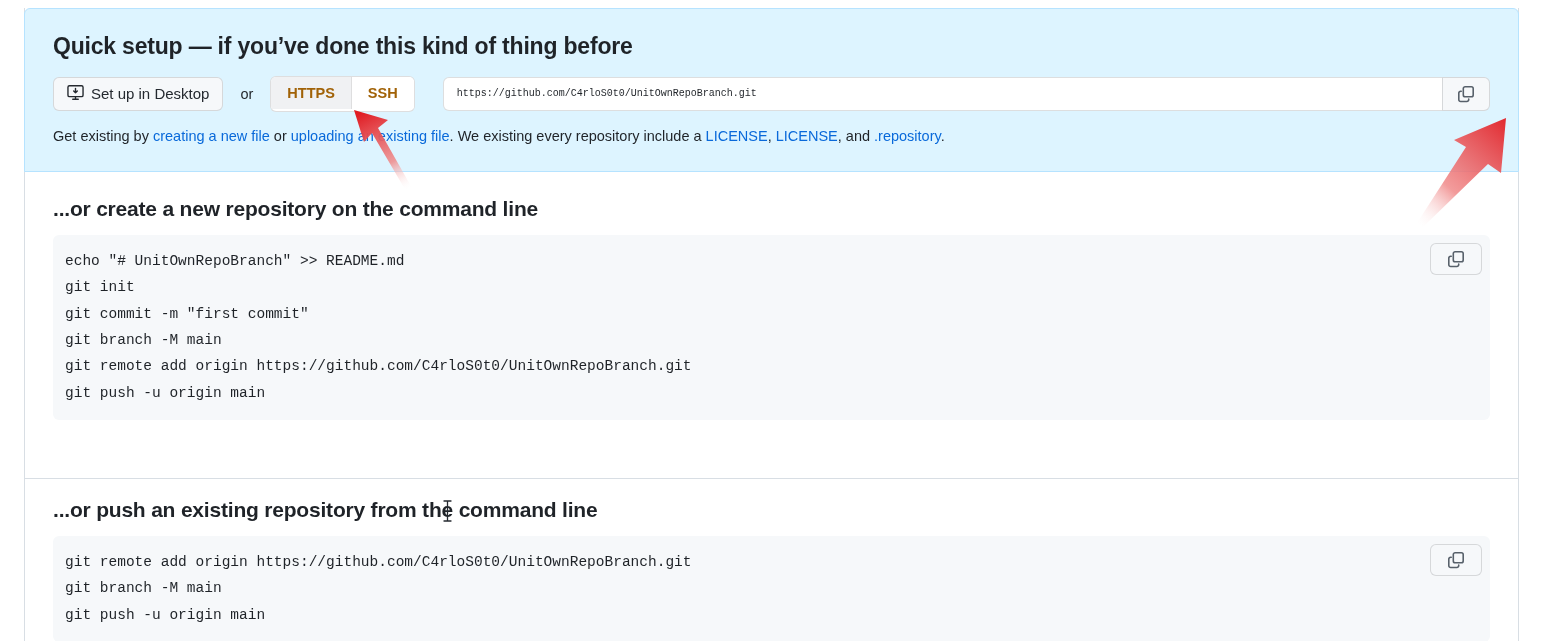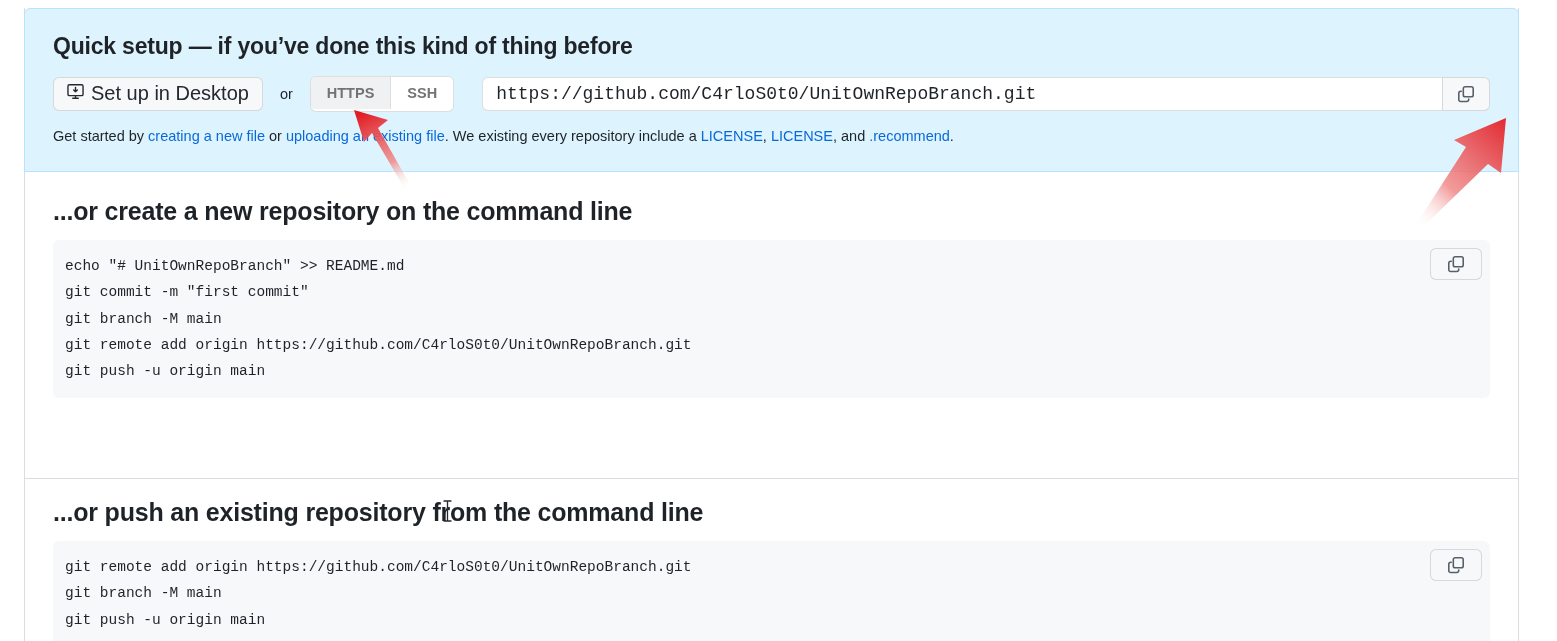--- a/index.html
+++ b/index.html
@@ -67,21 +67,21 @@
   }
 
   .btn {
     box-sizing: border-box;
     height: 34px;
     display: inline-flex;
     align-items: center;
     justify-content: center;
     gap: 7px;
     padding: 0 13px;
-    font-size: 20px;
+    font-size: 15px;
     font-weight: 500;
     color: #24292f;
     background: #f6f8fa;
     border: 1px solid rgba(31,35,40,0.15);
     border-radius: 6px;
     cursor: pointer;
     white-space: nowrap;
   }
 
   .or-label {
@@ -101,21 +101,21 @@
   }
   .seg {
     box-sizing: border-box;
     height: 32px;
     display: inline-flex;
     align-items: center;
     justify-content: center;
     padding: 0 16px;
     font-size: 14.5px;
     font-weight: 600;
-    color: #737373;
+    color: #a16207;
     background: #ffffff;
     border: 0;
     cursor: pointer;
     white-space: nowrap;
   }
   .seg.selected {
     background: #f0f1f3;
   }
   .seg + .seg {
     border-left: 1px solid rgba(31,35,40,0.15);
@@ -128,21 +128,21 @@
     margin-left: 28px;
     flex: 1;
     height: 34px;
   }
   .url-input {
     box-sizing: border-box;
     flex: 1;
     height: 34px;
     padding: 0 13px;
     font-family: "Liberation Mono", "DejaVu Sans Mono", monospace;
-    font-size: 18px;
+    font-size: 10px;
     color: #1f2328;
     background: #ffffff;
     border: 1px solid rgba(31,35,40,0.15);
     border-right: 0;
     border-radius: 6px 0 0 6px;
     outline: none;
   }
   .url-copy {
     box-sizing: border-box;
     width: 48px;
@@ -173,21 +173,21 @@
     position: absolute;
     left: 11px;
     width: 1493px;
     box-sizing: border-box;
     padding: 0 28px;
   }
   .section-1 { top: 196px; }
   .section-2 { top: 497px; }
 
   .section-title {
-    font-size: 25px;
+    font-size: 21px;
     font-weight: 600;
     letter-spacing: -0.2px;
     color: #1f2328;
     margin: 0 0 14px 0;
     line-height: 1.2;
   }
 
   .code-wrap {
     position: relative;
     background: #f6f8fa;
@@ -285,28 +285,29 @@
             <svg class="icon-copy" width="18" height="18" viewBox="0 0 16 16" fill="none" aria-hidden="true">
               <rect x="5.6" y="1.6" width="8.8" height="8.8" rx="1.6" stroke="#57606a" stroke-width="1.4"></rect>
               <path d="M10.4 12.4v0.6a1.6 1.6 0 0 1-1.6 1.6H3.2a1.6 1.6 0 0 1-1.6-1.6V7.2a1.6 1.6 0 0 1 1.6-1.6h0.6" stroke="#57606a" stroke-width="1.4" stroke-linecap="round" stroke-linejoin="round"></path>
             </svg>
           </span>
         </button>
       </div>
     </div>
 
     <div class="qs-hint">
-      <span>Get started by </span><a href="#">creating a new file</a><span> or </span><a href="#">uploading an existing file</a><span>. We existing every repository include a </span><a href="#">LICENSE</a><span>, </span><a href="#">LICENSE</a><span>, and </span><a href="#">.recommend</a><span>.</span>
+      <span>Get existing by </span><a href="#">creating a new file</a><span> or </span><a href="#">uploading an existing file</a><span>. We existing every repository include a </span><a href="#">LICENSE</a><span>, </span><a href="#">LICENSE</a><span>, and </span><a href="#">.repository</a><span>.</span>
     </div>
   </div>
 
   <div class="section section-1">
     <h3 class="section-title">...or create a new repository on the command line</h3>
     <div class="code-wrap">
       <div class="code-line">echo "# UnitOwnRepoBranch" &gt;&gt; README.md</div>
+      <div class="code-line">git init</div>
       <div class="code-line">git commit -m "first commit"</div>
       <div class="code-line">git branch -M main</div>
       <div class="code-line">git remote add origin https://github.com/C4rloS0t0/UnitOwnRepoBranch.git</div>
       <div class="code-line">git push -u origin main</div>
       <button class="code-copy">
         <span>
           <svg class="icon-copy" width="18" height="18" viewBox="0 0 16 16" fill="none" aria-hidden="true">
             <rect x="5.6" y="1.6" width="8.8" height="8.8" rx="1.6" stroke="#57606a" stroke-width="1.4"></rect>
             <path d="M10.4 12.4v0.6a1.6 1.6 0 0 1-1.6 1.6H3.2a1.6 1.6 0 0 1-1.6-1.6V7.2a1.6 1.6 0 0 1 1.6-1.6h0.6" stroke="#57606a" stroke-width="1.4" stroke-linecap="round" stroke-linejoin="round"></path>
           </svg>

